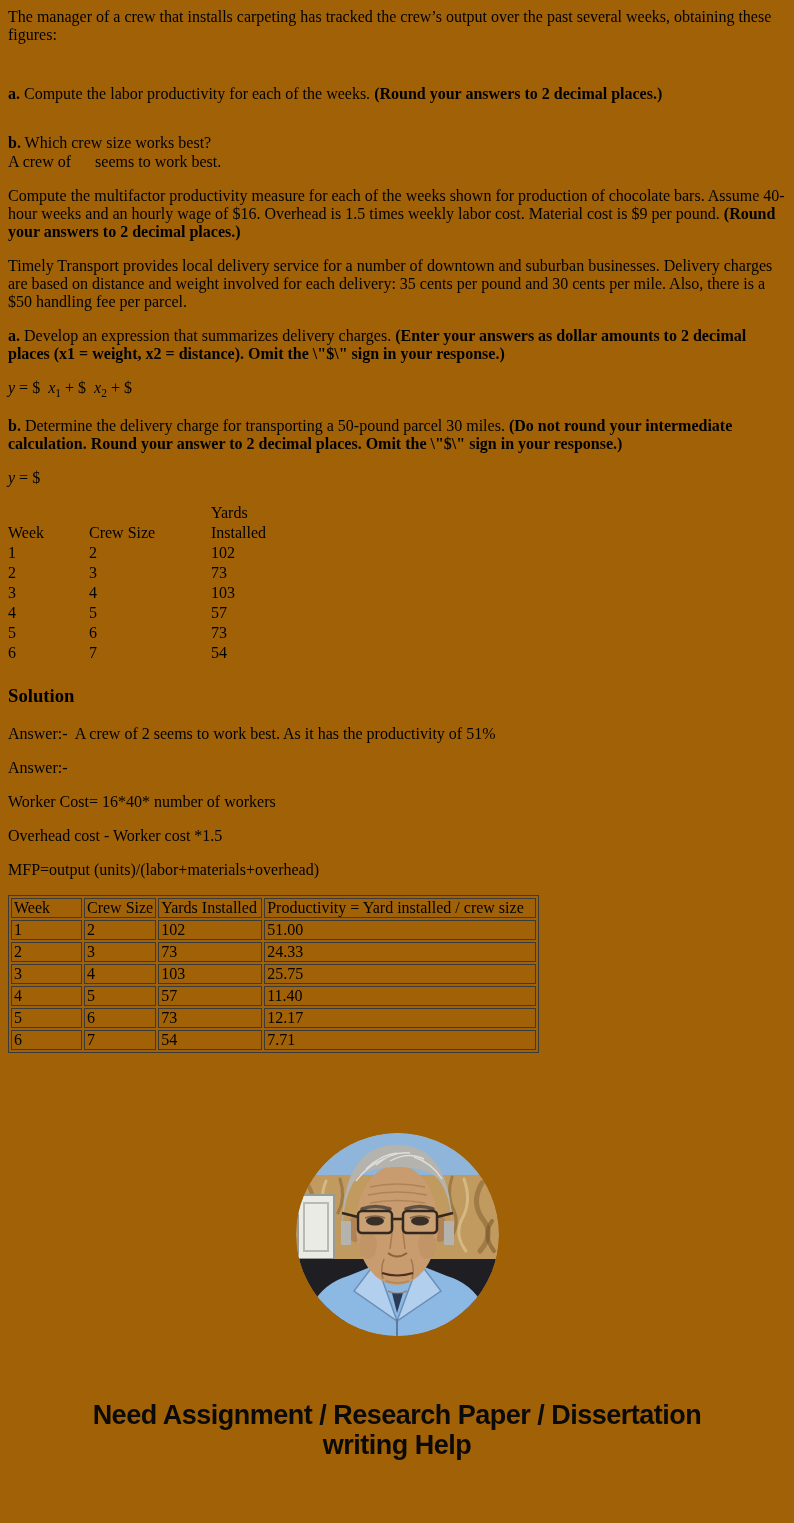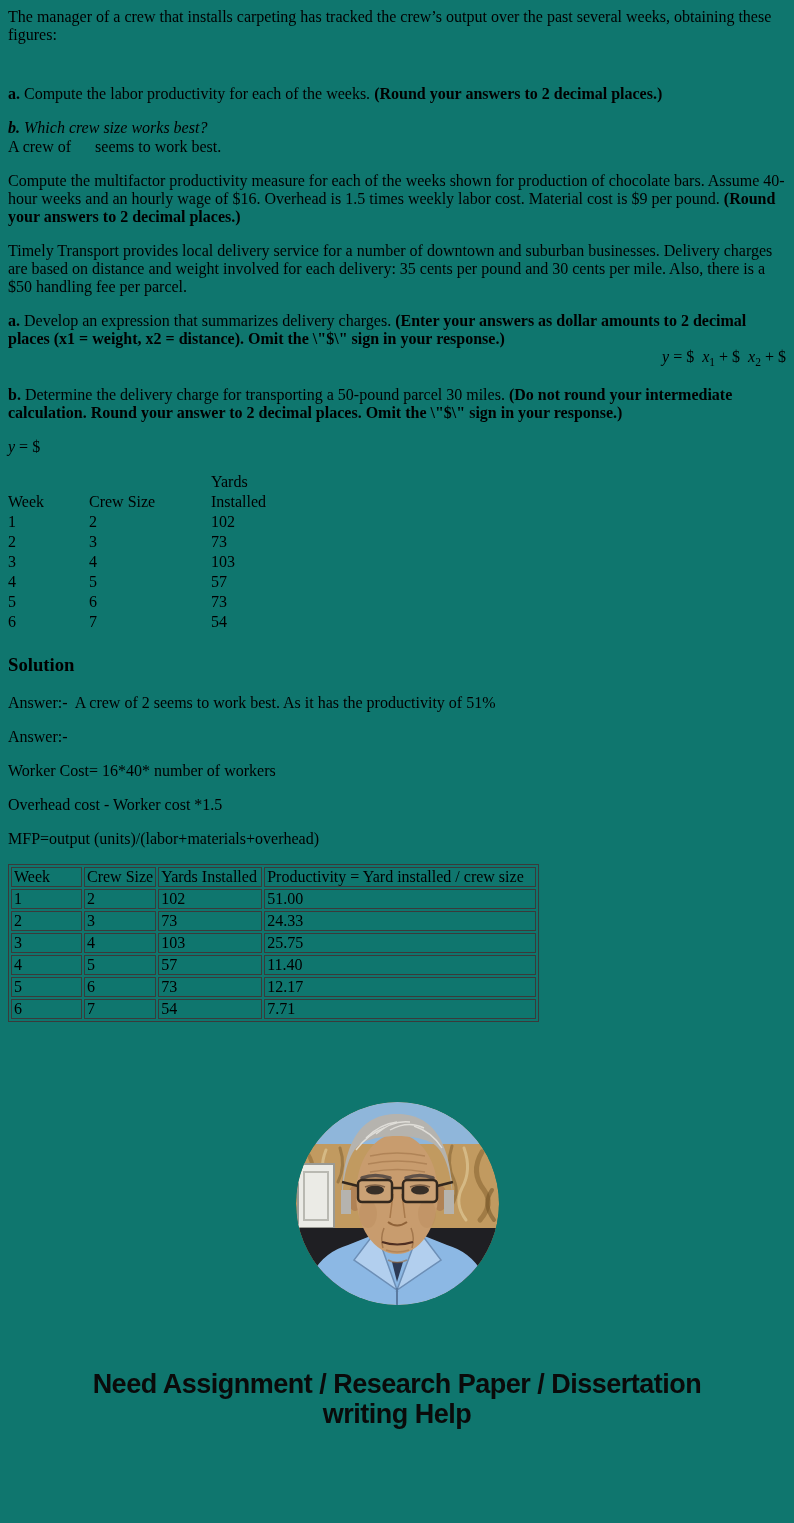--- a/index.html
+++ b/index.html
@@ -1,34 +1,34 @@
 <!DOCTYPE html>
 <html><head>
 <meta charset="utf-8">
 <style>
   html,body{margin:0;padding:0;background:#ffffff;}
   .page{
-    width:794px; min-height:1523px; margin:0 auto; background:#0f766e;
+    width:794px; min-height:1523px; margin:0 auto; background:#a16207;
     font-family:"Liberation Serif", serif; font-size:16px; line-height:18px;
     color:#000; padding:4px 8px 28px; box-sizing:border-box; overflow:hidden;
   }
   p{margin:0; padding:0;}
   b{font-weight:bold;}
   i{font-style:italic;}
   sub{font-size:11.5px; line-height:0;}
   .pre{white-space:pre-wrap;}
 
   #p-intro{margin-top:4px;}
   #p-qa{margin-top:41px;}
-  #p-qb{margin-top:16px;font-style:italic;}
+  #p-qb{margin-top:31px;}
   #p-crew{margin-top:1px;}
   #p-multi{margin-top:16px;font-family:Liberation Serif, serif;}
   #p-timely{margin-top:16px;}
   #p-qa2{margin-top:16px;}
-  #p-f1{text-align:right;}
+  #p-f1{margin-top:16px;}
   #p-qb2{margin-top:20px;}
   #p-f2{margin-top:16px;}
 
   table.plain-table{margin-top:16px; border-collapse:collapse;}
   table.plain-table td{padding:0; line-height:20px; vertical-align:bottom; text-align:left;}
   table.plain-table td.c1{width:81px;}
   table.plain-table td.c2{width:122px;}
   table.plain-table td.c3{width:80px; max-width:80px;}
 
   #sol-h{margin-top:22px; font-size:18.7px; line-height:22px; font-weight:bold;}

